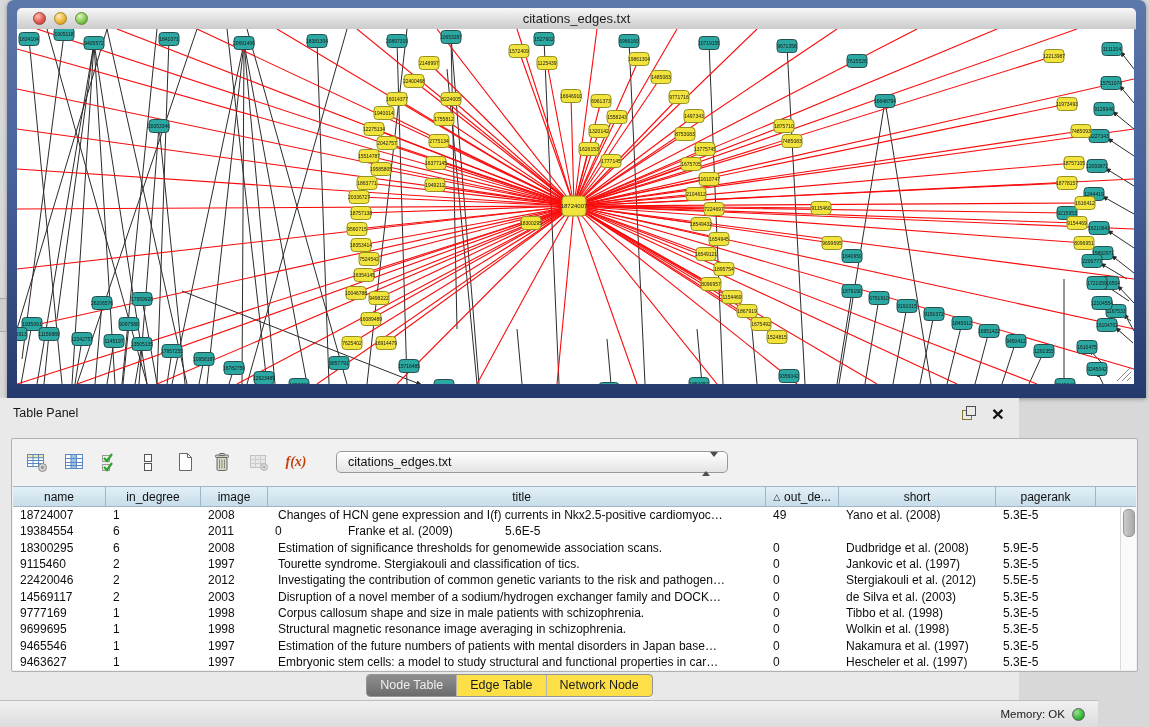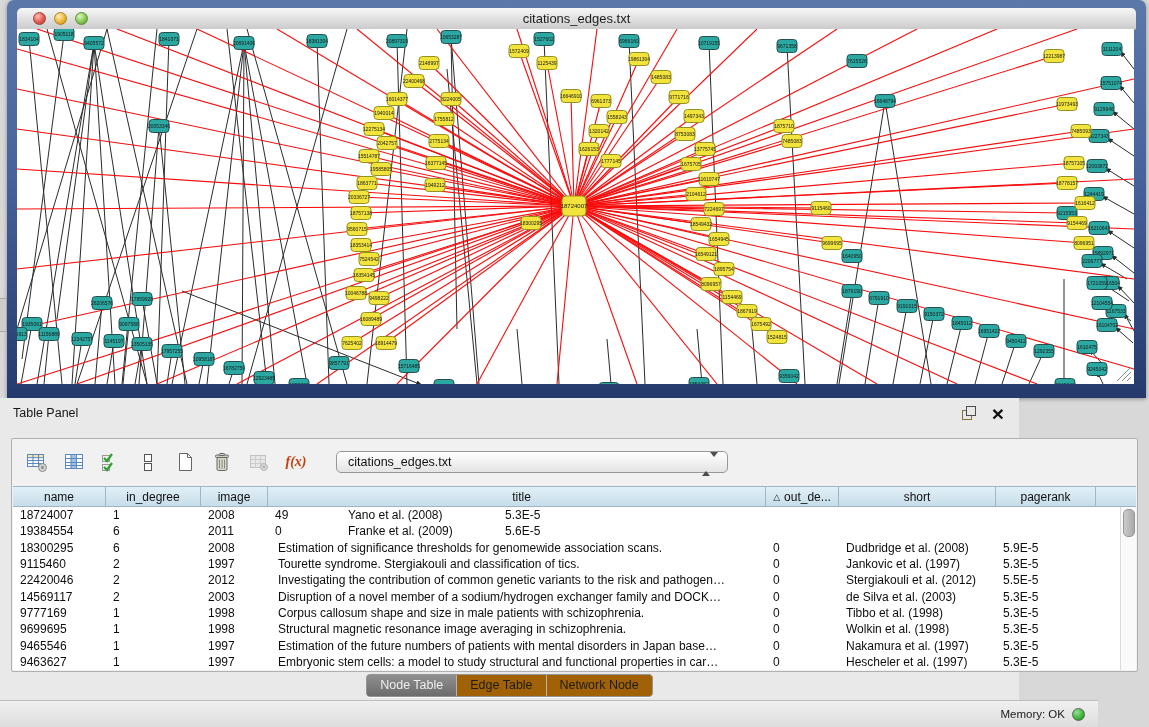--- a/index.html
+++ b/index.html
@@ -52,21 +52,21 @@
     justify-content:center;color:#101010;gap:4px;white-space:nowrap;overflow:hidden}
   .sort-tri{font-size:9px;color:#222}
   .tbody{position:absolute;left:0;top:21px;right:16px;bottom:0}
   .tb-row{display:flex;height:16.3px;align-items:center}
   .cell{box-sizing:border-box;padding-left:7px;font-size:12px;color:#0d0d0d;white-space:nowrap;overflow:hidden}
   .c0{width:93px}.c1{width:95px}.c2{width:67px}.c3{width:498px;padding-left:10px}.c4{width:73px}.c5{width:157px}.c6{width:100px}
   .scrollbar{position:absolute;right:0;top:21px;bottom:0;width:16px;background:#fafafa;border-left:1px solid #dadada;box-sizing:border-box}
   .thumb{position:absolute;left:2px;top:2px;width:10px;height:26px;background:linear-gradient(90deg,#cccccc,#a9a9a9);border:1px solid #979797;border-radius:5px}
 
   .tab-bar{position:absolute;left:0;top:276px;width:100%;display:flex;justify-content:center}
-  .tabs{display:inline-flex;border:1px solid #949494;border-radius:4px;overflow:hidden;background:#a16207;box-shadow:0 1px 0 rgba(255,255,255,.7)}
+  .tabs{display:inline-flex;border:1px solid #949494;border-radius:4px;overflow:hidden;background:#fde047;box-shadow:0 1px 0 rgba(255,255,255,.7)}
   .tab{padding:3px 13px 4px;font-size:12.5px;color:#1c1c1c;border-left:1px solid #b3b3b3}
   .tab:first-child{border-left:none}
   .tab.sel{background:linear-gradient(#8f8f8f,#6c6c6c);color:#efefef}
 
   .status-bar{position:absolute;left:0;top:700px;width:1098px;height:27px;
     background:linear-gradient(#f0f0f0,#dddddd);border-top:1px solid #bdbdbd;
     display:flex;align-items:center;justify-content:flex-end;padding-right:13px;gap:7px;box-sizing:border-box}
   .mem-label{font-size:11.5px;color:#1a1a1a}
   .mem-dot{width:13px;height:13px;border-radius:50%;border:1px solid #5f5f5f;box-sizing:border-box;
     background:radial-gradient(circle at 35% 30%,#96e292,#38b438 60%,#1f8f1f)}
@@ -654,20 +654,21 @@
             </div>
             <div class="th c6">
               <span>pagerank</span>
             </div>
           </div>
         <div class="tbody" id="tbody">
             <div class="tb-row">
               <div class="cell c0">18724007</div>
               <div class="cell c1">1</div>
               <div class="cell c2">2008</div>
+              <div class="cell c3">Changes of HCN gene expression and I(f) currents in Nkx2.5-positive cardiomyoc…</div>
               <div class="cell c4">49</div>
               <div class="cell c5">Yano et al. (2008)</div>
               <div class="cell c6">5.3E-5</div>
             </div>
             <div class="tb-row">
               <div class="cell c0">19384554</div>
               <div class="cell c1">6</div>
               <div class="cell c2">2011</div>
               <div class="cell c4">0</div>
               <div class="cell c5">Franke et al. (2009)</div>

